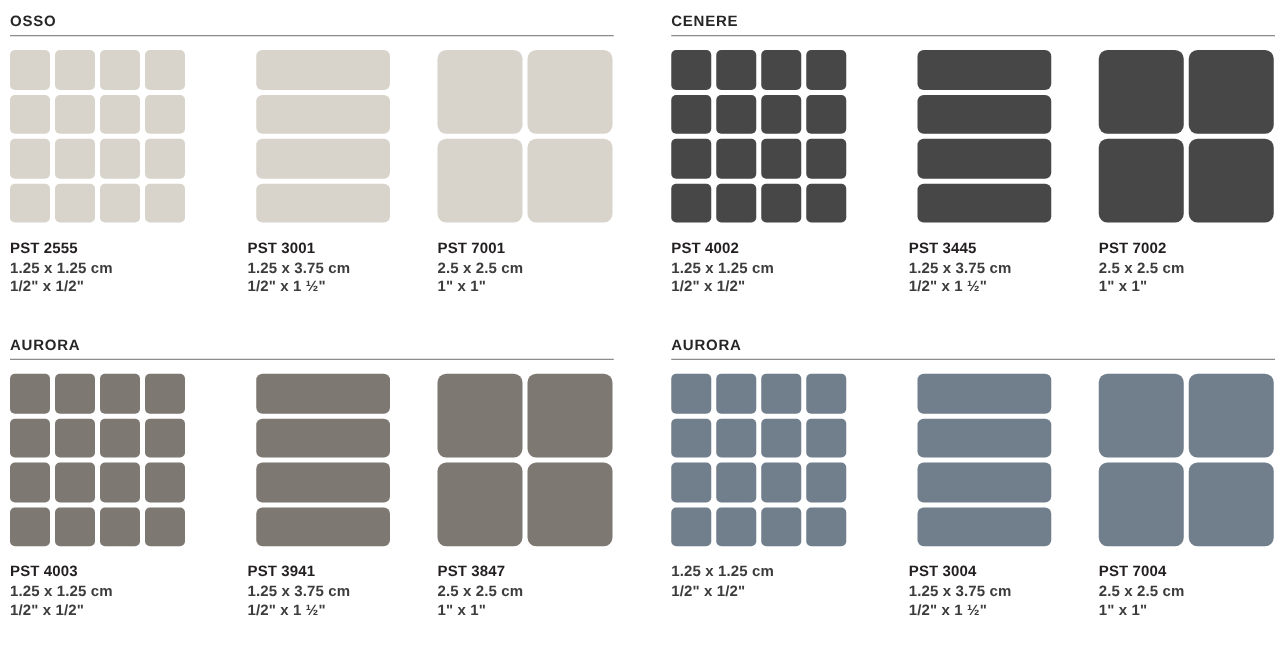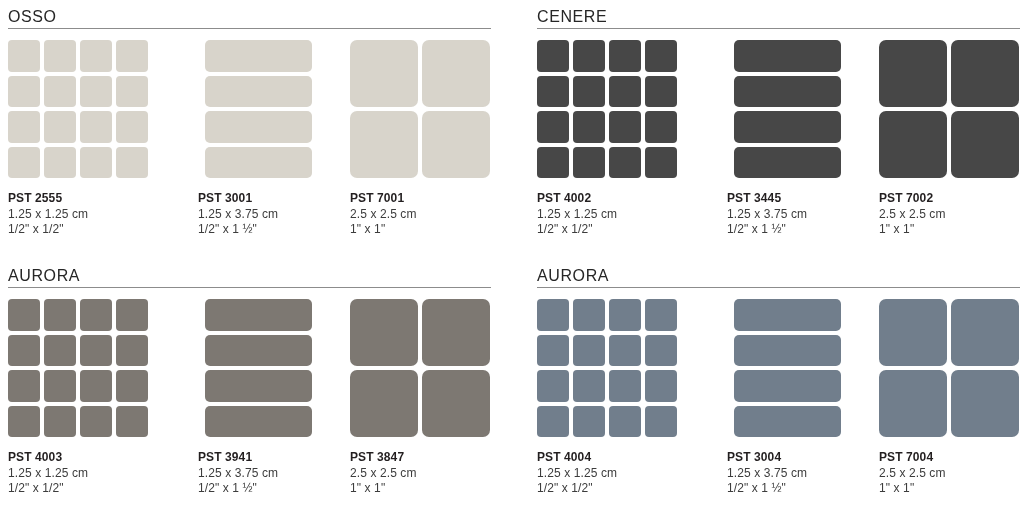--- a/index.html
+++ b/index.html
@@ -22,22 +22,22 @@
   .block {
     position: absolute;
     width: 490px;
   }
   .block.col-l { left: 8px; }
   .block.col-r { left: 537px; }
   .block.row-t { top: 10px; }
   .block.row-b { top: 269px; }
 
   .block-title {
-    font-size: 16px;
-    font-weight: normal;
+    font-size: 12px;
+    font-weight: bold;
     letter-spacing: 0.6px;
     color: #262626;
     line-height: 14px;
     margin: 0 0 4px 0;
     white-space: nowrap;
   }
   .block-rule {
     height: 1px;
     width: 483px;
     background: #8c8c8c;
@@ -108,21 +108,21 @@
   .caption { line-height: 15.5px; }
   .code {
     font-size: 12px;
     font-weight: bold;
     color: #231f20;
     letter-spacing: 0.1px;
     white-space: nowrap;
   }
   .dim {
     font-size: 12px;
-    font-weight: normal;
+    font-weight: bold;
     color: #3c3c3c;
     letter-spacing: 0.1px;
     white-space: nowrap;
   }
 </style>
 </head>
 <body>
 
 <div id="sheet" style="background: rgb(255, 255, 255);">
 
@@ -350,21 +350,20 @@
               <i class="tile" style="background: rgb(113, 126, 140);"></i>
               <i class="tile" style="background: rgb(113, 126, 140);"></i>
               <i class="tile" style="background: rgb(113, 126, 140);"></i>
             <i class="tile" style="background: rgb(113, 126, 140);"></i>
               <i class="tile" style="background: rgb(113, 126, 140);"></i>
               <i class="tile" style="background: rgb(113, 126, 140);"></i>
               <i class="tile" style="background: rgb(113, 126, 140);"></i>
           </div>
         </div>
         <div class="caption">
-          <div class="code">PST 4004</div>
           <div class="dim">1.25 x 1.25 cm</div>
           <div class="dim">1/2" x 1/2"</div>
         </div>
       </div>
 
       <div class="item i1">
         <div class="art">
           <div class="tiles m3" style="background: rgb(255, 255, 255);">
             <i class="tile" style="background: rgb(113, 126, 140);"></i>
               <i class="tile" style="background: rgb(113, 126, 140);"></i>

